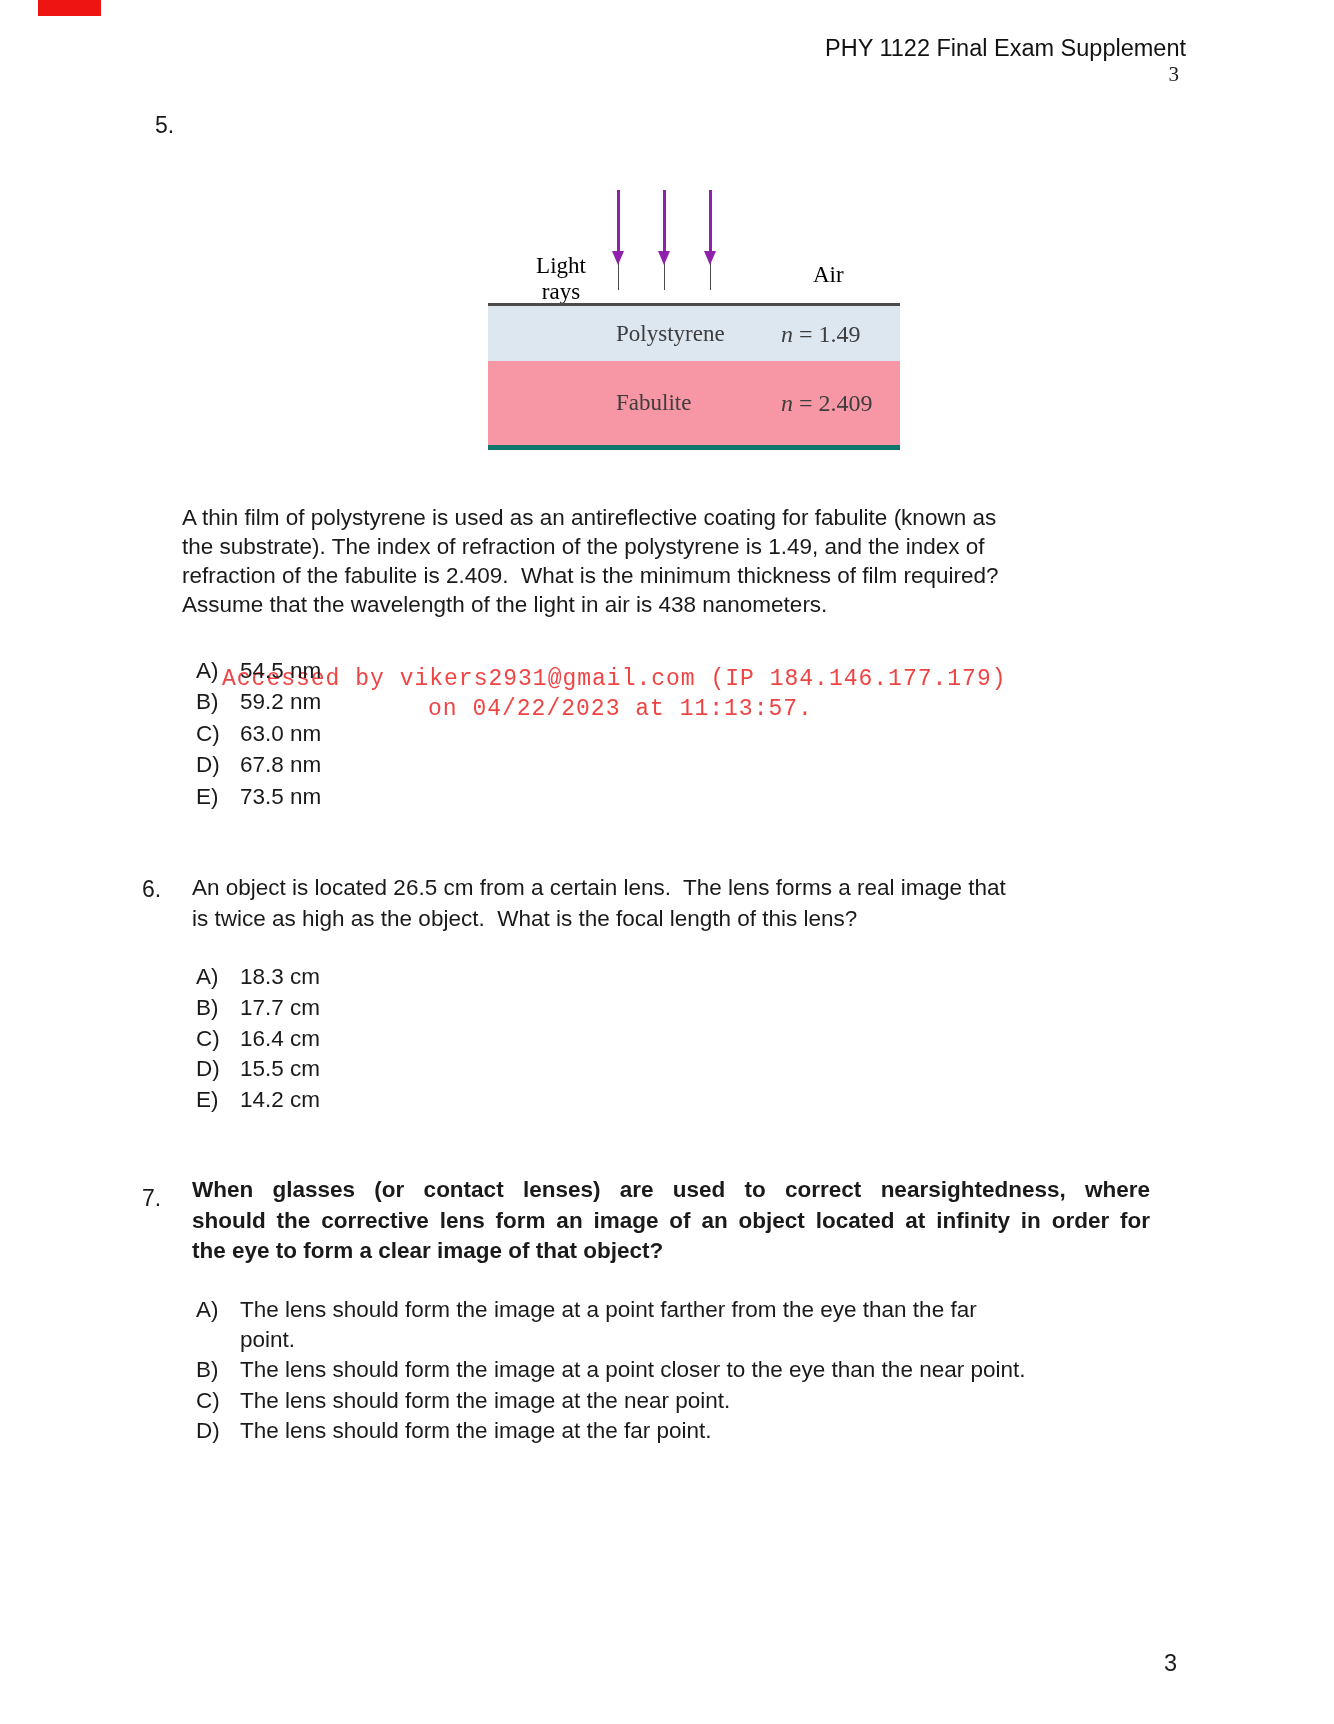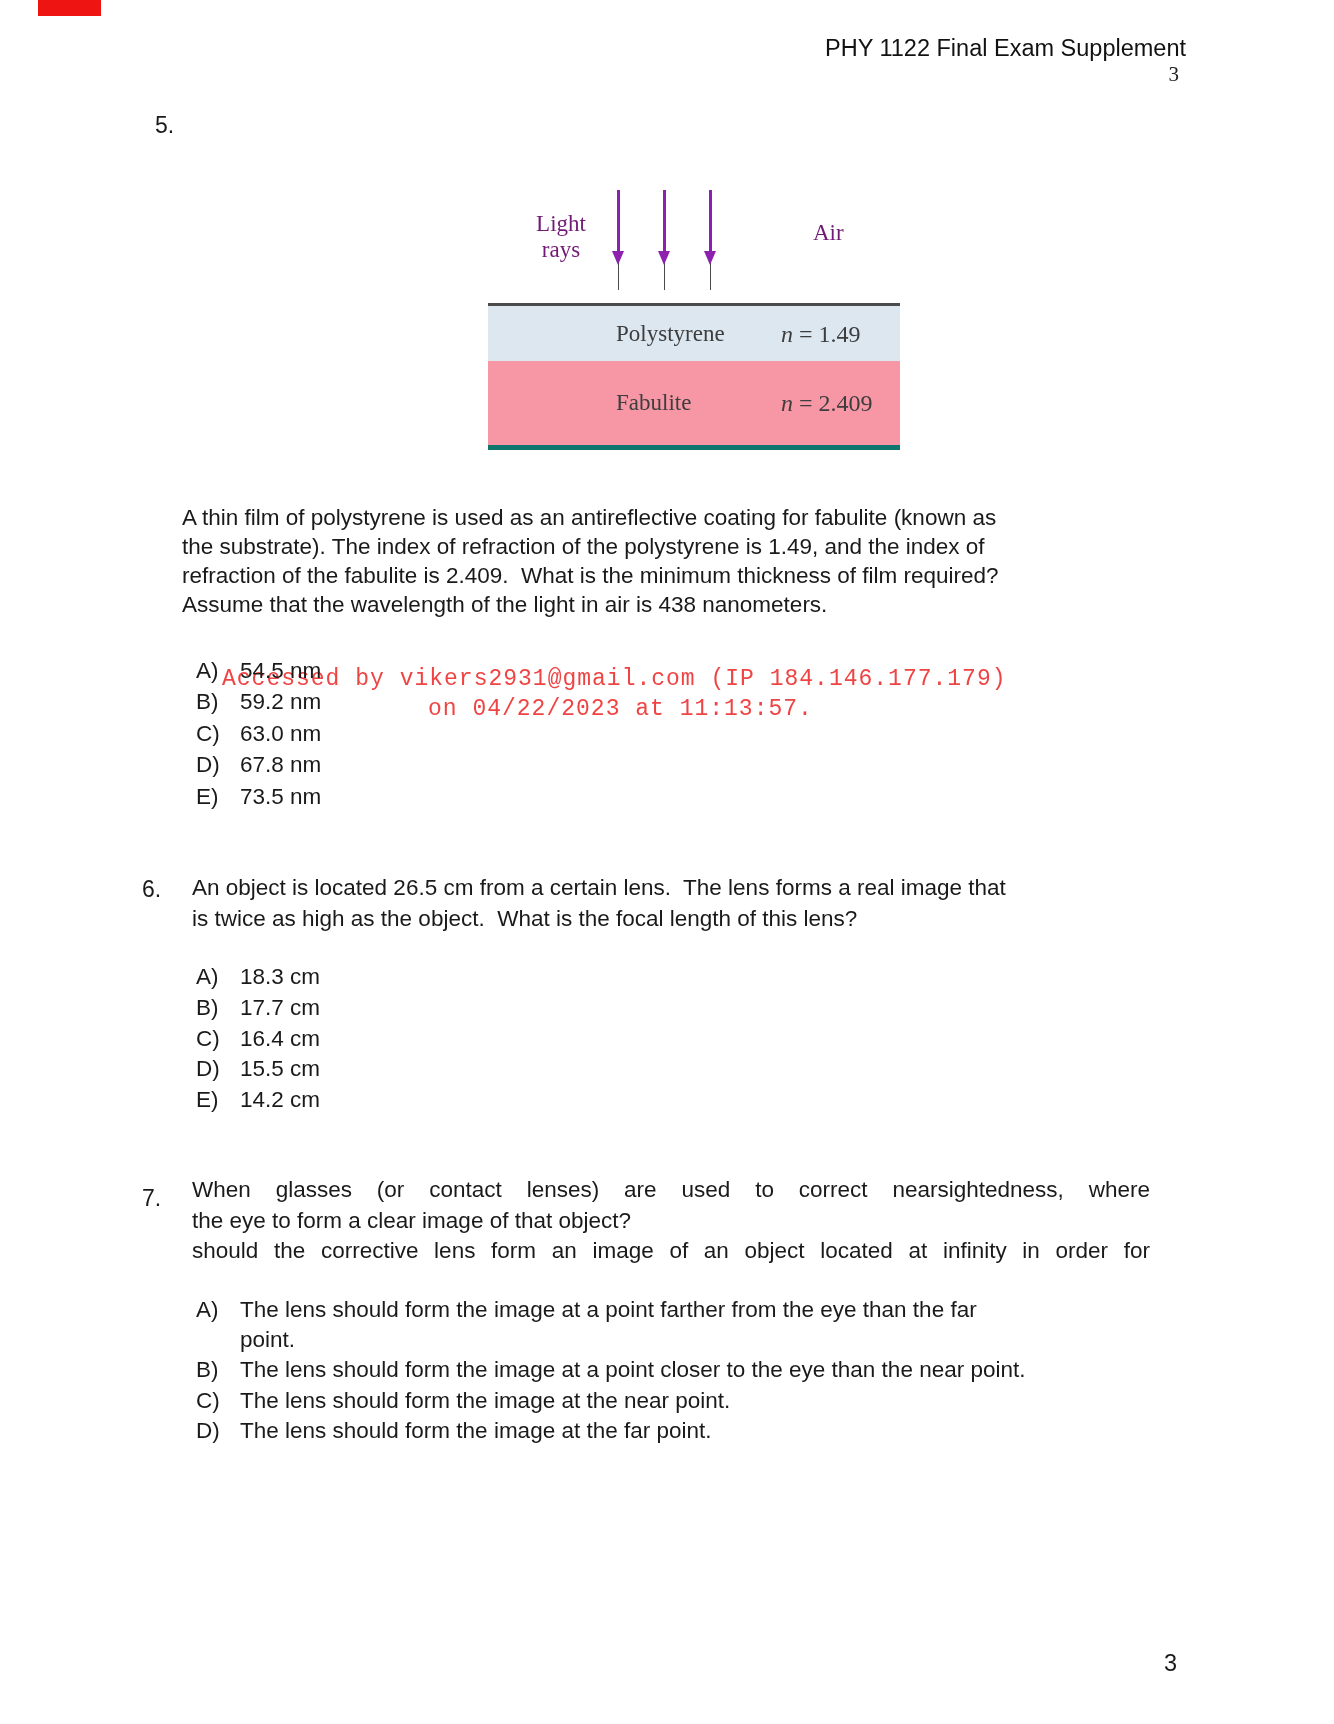--- a/index.html
+++ b/index.html
@@ -25,21 +25,21 @@
   .optrow{display:flex;font-size:22.5px;color:#1a1a1a;}
   .optrow .letter{width:44px;flex:0 0 44px;}
 
   
   .wm{font-family:"Liberation Mono","DejaVu Sans Mono",monospace;font-size:23px;letter-spacing:1px;
       color:#ef4444;z-index:0;white-space:pre;}
   .layer-above{z-index:2;}
 
   
   .figure{left:470px;top:170px;width:436px;height:285px;font-family:"Liberation Serif",serif;color:#3d3d3d;}
-  .fig-label{font-size:23px;line-height:26px;color:#701a75;}
+  .fig-label{font-size:23px;line-height:26px;color:#000000;margin-top:42px;}
   .lightrays{left:60px;top:41px;width:62px;text-align:center;}
   .air{left:343px;top:50px;}
   .slab{left:18px;width:412px;box-sizing:border-box;}
   .poly{top:133px;height:61px;background:#dce7f0;border-top:3px solid #4b4b4b;border-bottom:3px solid #4b4b4b;}
   .fab{top:191px;height:89px;background:#f797a6;border-bottom:5px solid #0f766e;}
   .slab .name{position:absolute;left:128px;top:50%;transform:translateY(-50%);font-size:23px;}
   .slab .nval{position:absolute;left:293px;top:50%;transform:translateY(-50%);font-size:24px;}
   .slab .nval i{font-family:"Liberation Serif",serif;}
 
   .arrow{top:20px;width:12px;height:102px;}
@@ -153,24 +153,24 @@
       <span class="letter">D)</span>
       <span>15.5 cm</span>
       </div>
     <div class="optrow">
       <span class="letter">E)</span>
       <span>14.2 cm</span>
       </div>
   </div>
 
   <div class="abs qnum" style="left:142px;top:1185px;">7.</div>
-  <div class="abs" style="left:192px;top:1175px;width:958px;">
+  <div class="abs" style="left:192px;top:1175px;width:958px;font-weight:bold;">
     <div class="bodyline just" style="line-height:30.5px;">When glasses (or contact lenses) are used to correct nearsightedness, where</div>
+    <div class="bodyline just" style="line-height:30.5px;">should the corrective lens form an image of an object located at infinity in order for</div>
     <div class="bodyline" style="line-height:30.5px;">the eye to form a clear image of that object?</div>
-    <div class="bodyline just" style="line-height:30.5px;">should the corrective lens form an image of an object located at infinity in order for</div>
   </div>
   <div class="abs" style="left:196px;top:1295px;line-height:30.2px;width:1000px;">
     <div class="optrow">
       <span class="letter">A)</span>
       <span class="pre">The lens should form the image at a point farther from the eye than the far</span>
       </div>
     <div class="optrow">
       <span class="letter"></span>
       <span class="pre">point.</span>
       </div>

